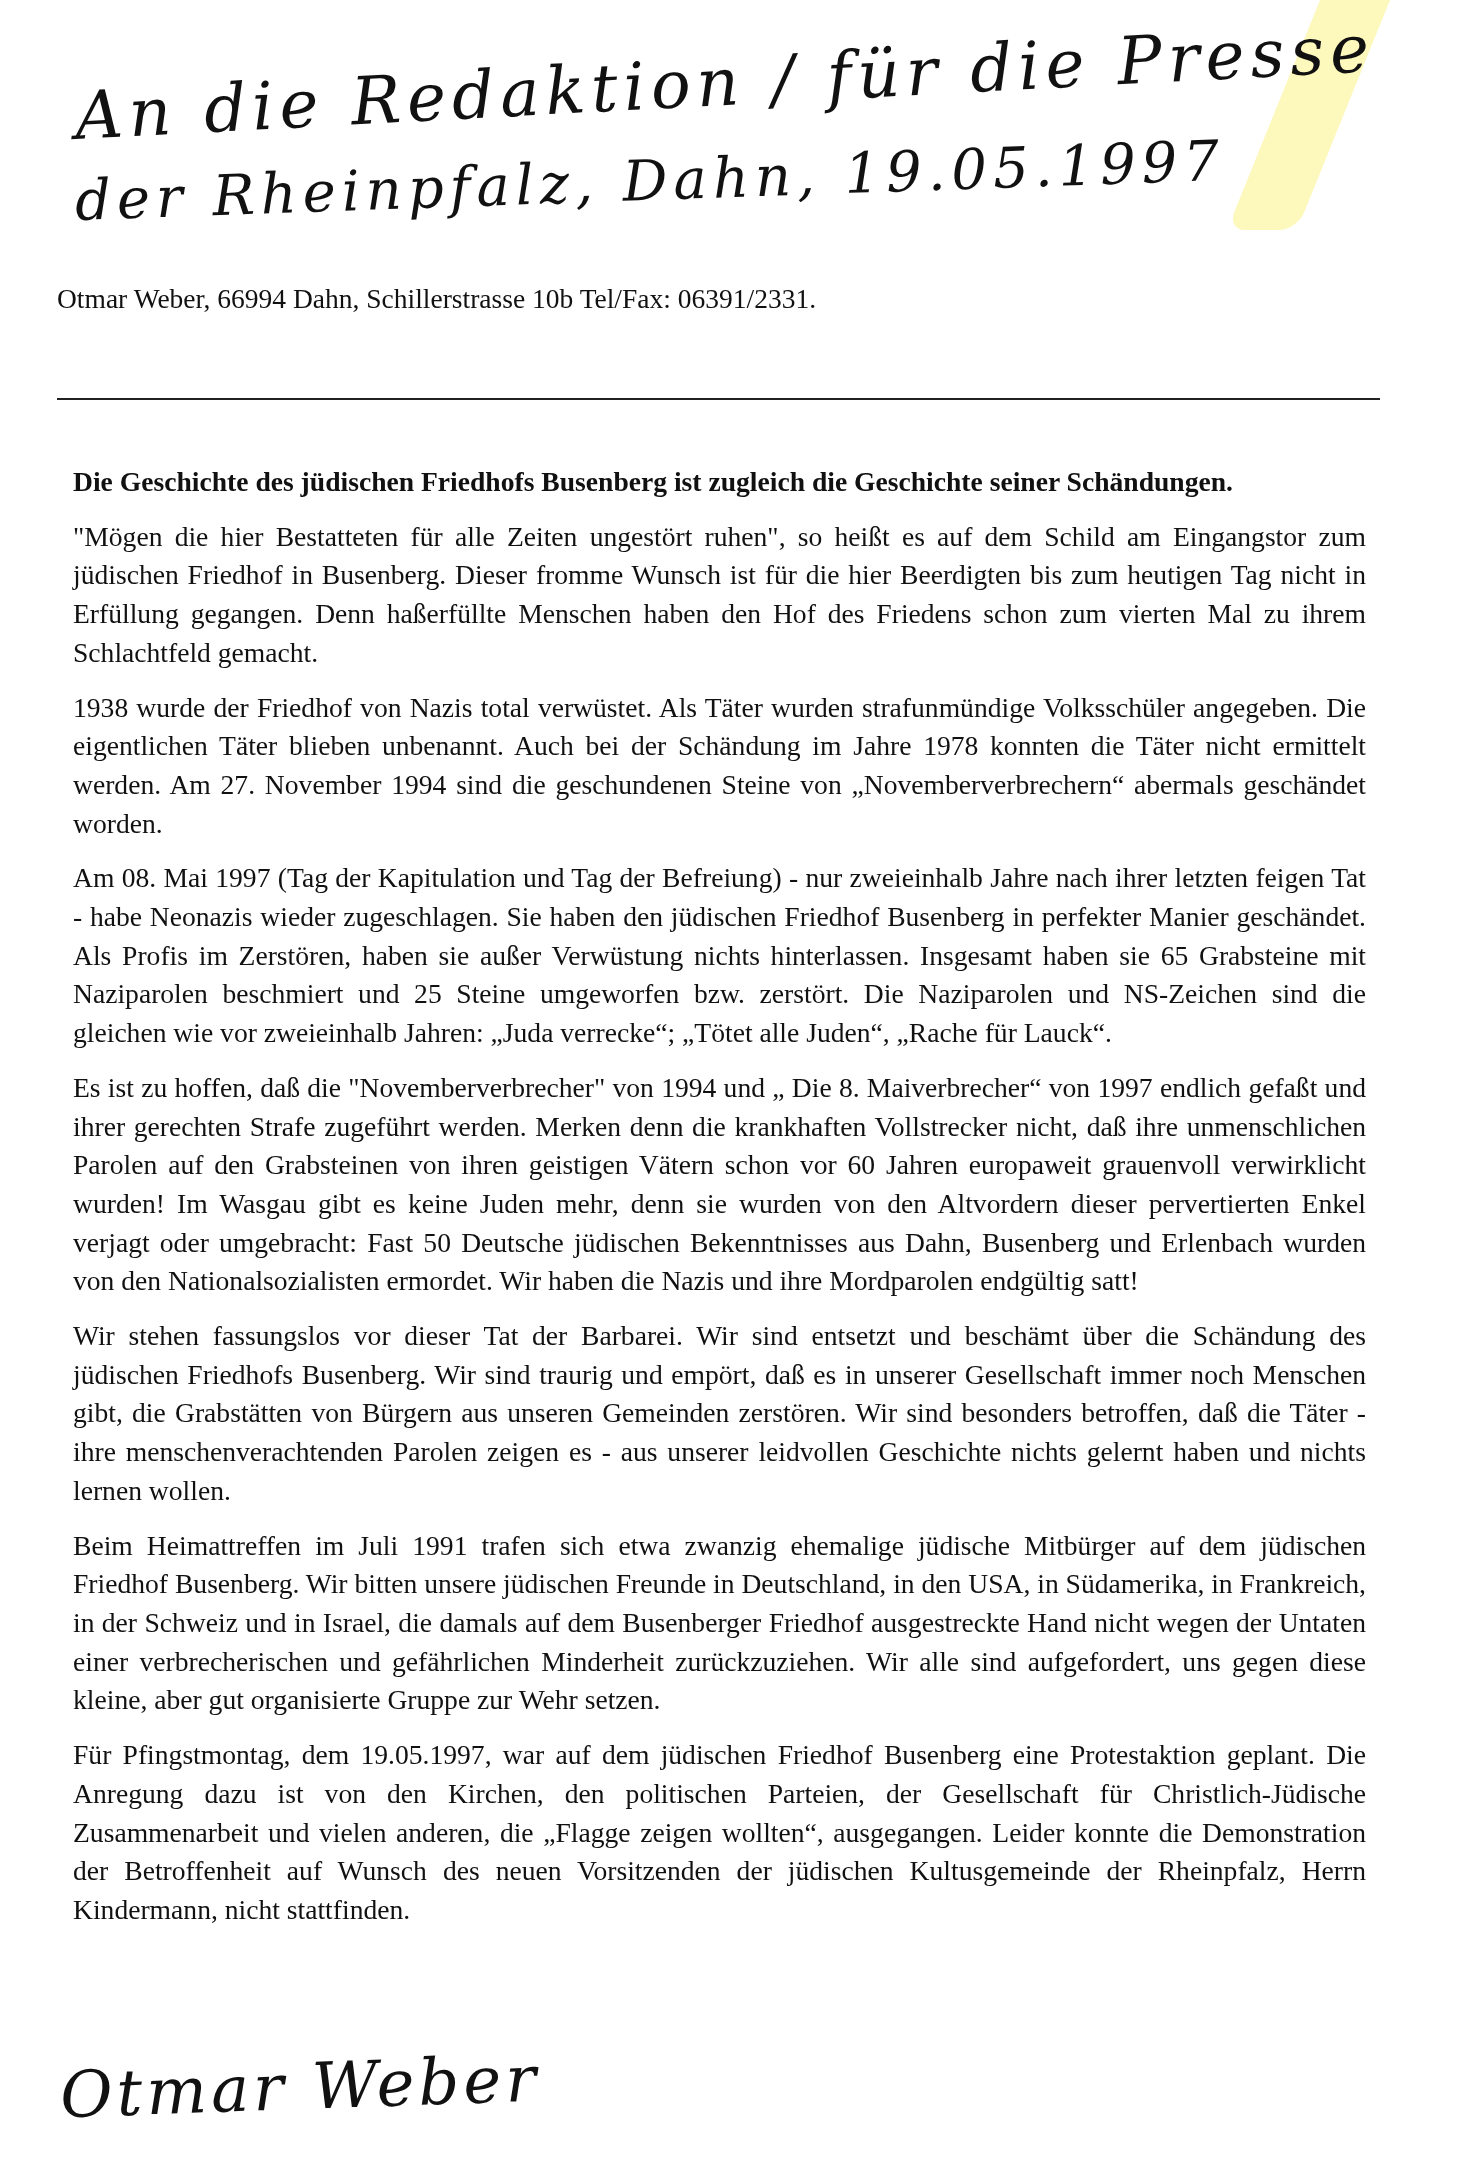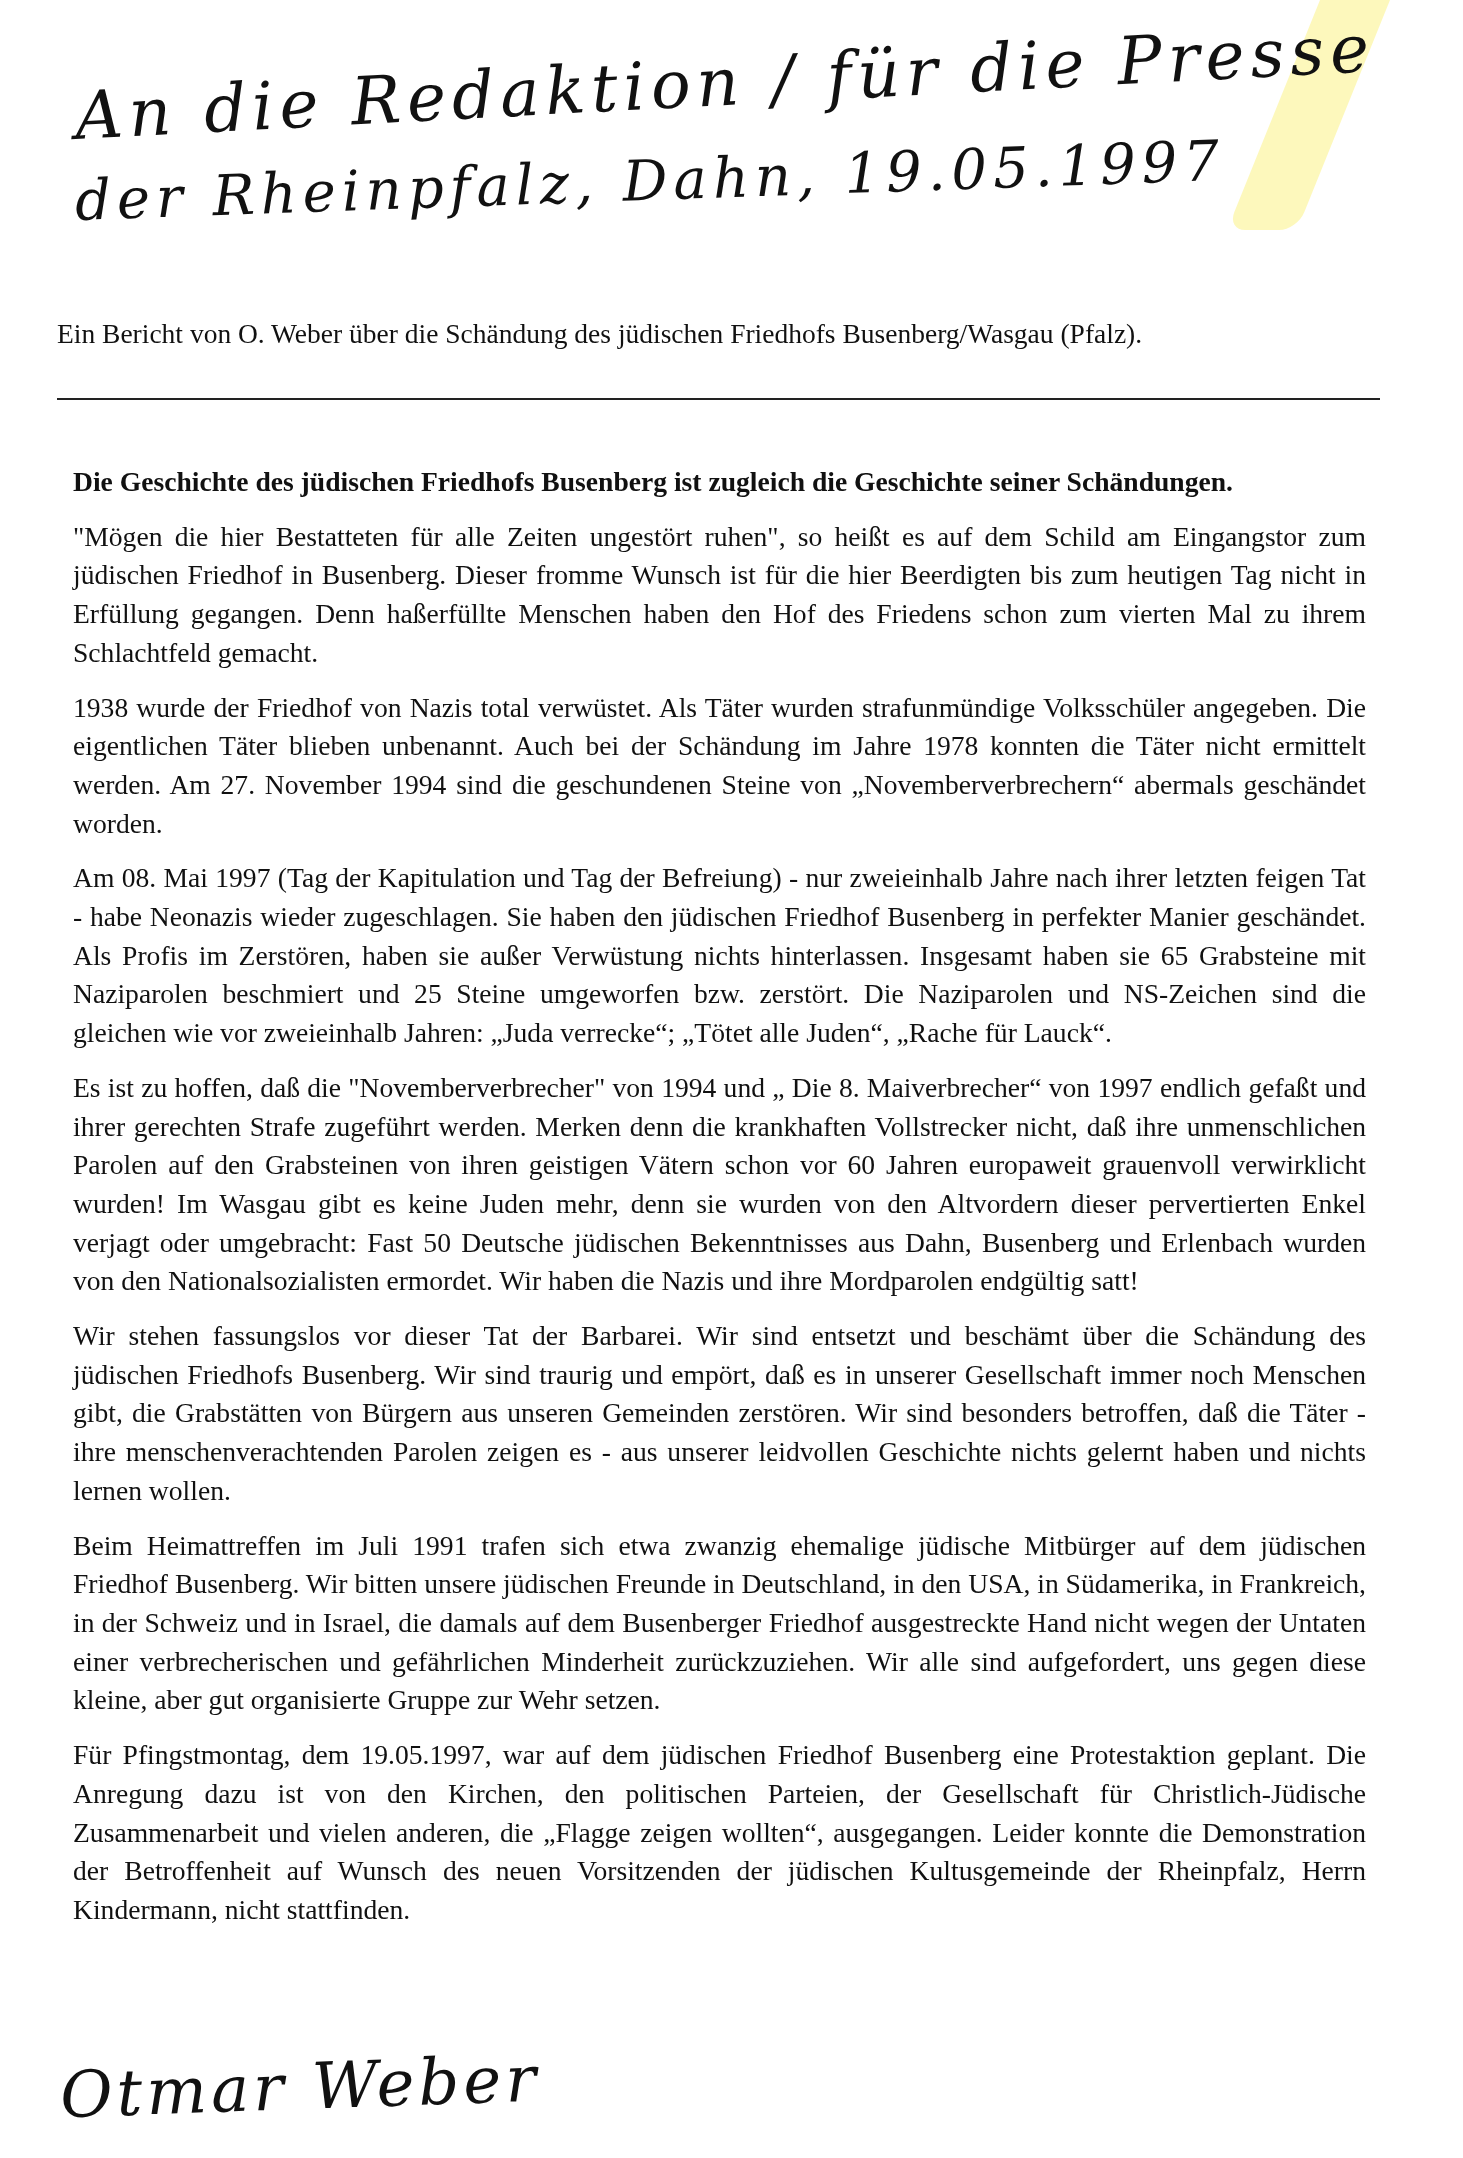--- a/index.html
+++ b/index.html
@@ -35,21 +35,21 @@
 </style>
 </head>
 <body>
 
 <div class="page">
   <div class="highlight"></div>
 
   <div class="hand hand1">An die Redaktion / für die Presse</div>
   <div class="hand hand2">der Rheinpfalz, Dahn, 19.05.1997</div>
 
-  <div class="meta meta2">Ein Bericht von O. Weber über die Schändung des jüdischen Friedhofs Busenberg/Wasgau (Pfalz).</div>
+  <div class="meta meta1">Otmar Weber, 66994 Dahn, Schillerstrasse 10b Tel/Fax:  06391/2331.</div>
 
   <div class="rule"></div>
 
   <div class="body">
     <p class="heading">Die Geschichte des jüdischen Friedhofs Busenberg ist zugleich die Geschichte seiner Schändungen.</p>
     <p>"Mögen die hier Bestatteten für alle Zeiten ungestört ruhen", so heißt es auf dem Schild am Eingangstor zum jüdischen Friedhof in Busenberg. Dieser fromme Wunsch ist für die hier Beerdigten bis zum heutigen Tag nicht in Erfüllung gegangen. Denn haßerfüllte Menschen haben den Hof des Friedens schon zum vierten Mal zu ihrem Schlachtfeld gemacht.</p>
     <p>1938 wurde der Friedhof von Nazis total verwüstet. Als Täter wurden strafunmündige Volksschüler angegeben. Die eigentlichen Täter blieben unbenannt. Auch bei der Schändung im Jahre 1978 konnten die Täter nicht ermittelt werden. Am 27. November 1994 sind die geschundenen Steine von „Novemberverbrechern“ abermals geschändet worden.</p>
     <p>Am 08. Mai 1997 (Tag der Kapitulation und Tag der Befreiung) - nur zweieinhalb Jahre nach ihrer letzten feigen Tat - habe Neonazis wieder zugeschlagen. Sie haben den jüdischen Friedhof Busenberg in perfekter Manier geschändet. Als Profis im Zerstören, haben sie außer Verwüstung nichts hinterlassen. Insgesamt haben sie 65 Grabsteine mit Naziparolen beschmiert und 25 Steine umgeworfen bzw. zerstört. Die Naziparolen und NS-Zeichen sind die gleichen wie vor zweieinhalb Jahren: „Juda verrecke“; „Tötet alle Juden“, „Rache für Lauck“.</p>
     <p>Es ist zu hoffen, daß die "Novemberverbrecher" von 1994 und „ Die 8. Maiverbrecher“ von 1997 endlich gefaßt und ihrer gerechten Strafe zugeführt werden. Merken denn die krankhaften Vollstrecker nicht, daß ihre unmenschlichen Parolen auf den Grabsteinen von ihren geistigen Vätern schon vor 60 Jahren europaweit grauenvoll verwirklicht wurden! Im Wasgau gibt es keine Juden mehr, denn sie wurden von den Altvordern dieser pervertierten Enkel verjagt oder umgebracht: Fast 50 Deutsche jüdischen Bekenntnisses aus Dahn, Busenberg und Erlenbach wurden von den Nationalsozialisten ermordet. Wir haben die Nazis und ihre Mordparolen endgültig satt!</p>
     <p>Wir stehen fassungslos vor dieser Tat der Barbarei. Wir sind entsetzt und beschämt über die Schändung des jüdischen Friedhofs Busenberg. Wir sind traurig und empört, daß es in unserer Gesellschaft immer noch Menschen gibt, die Grabstätten von Bürgern aus unseren Gemeinden zerstören. Wir sind besonders betroffen, daß die Täter - ihre menschenverachtenden Parolen zeigen es - aus unserer leidvollen Geschichte nichts gelernt haben und nichts lernen wollen.</p>

